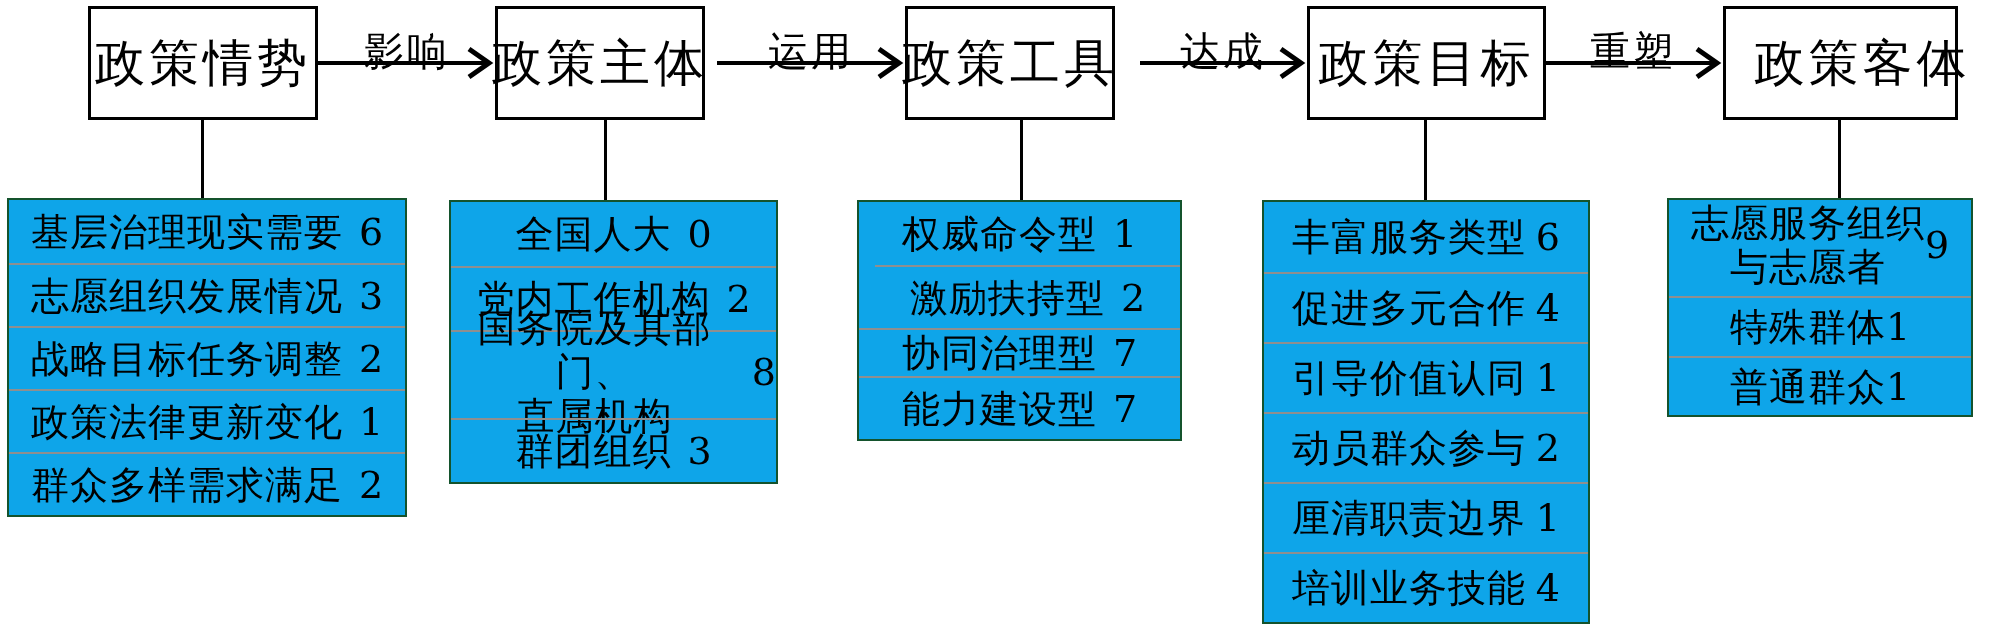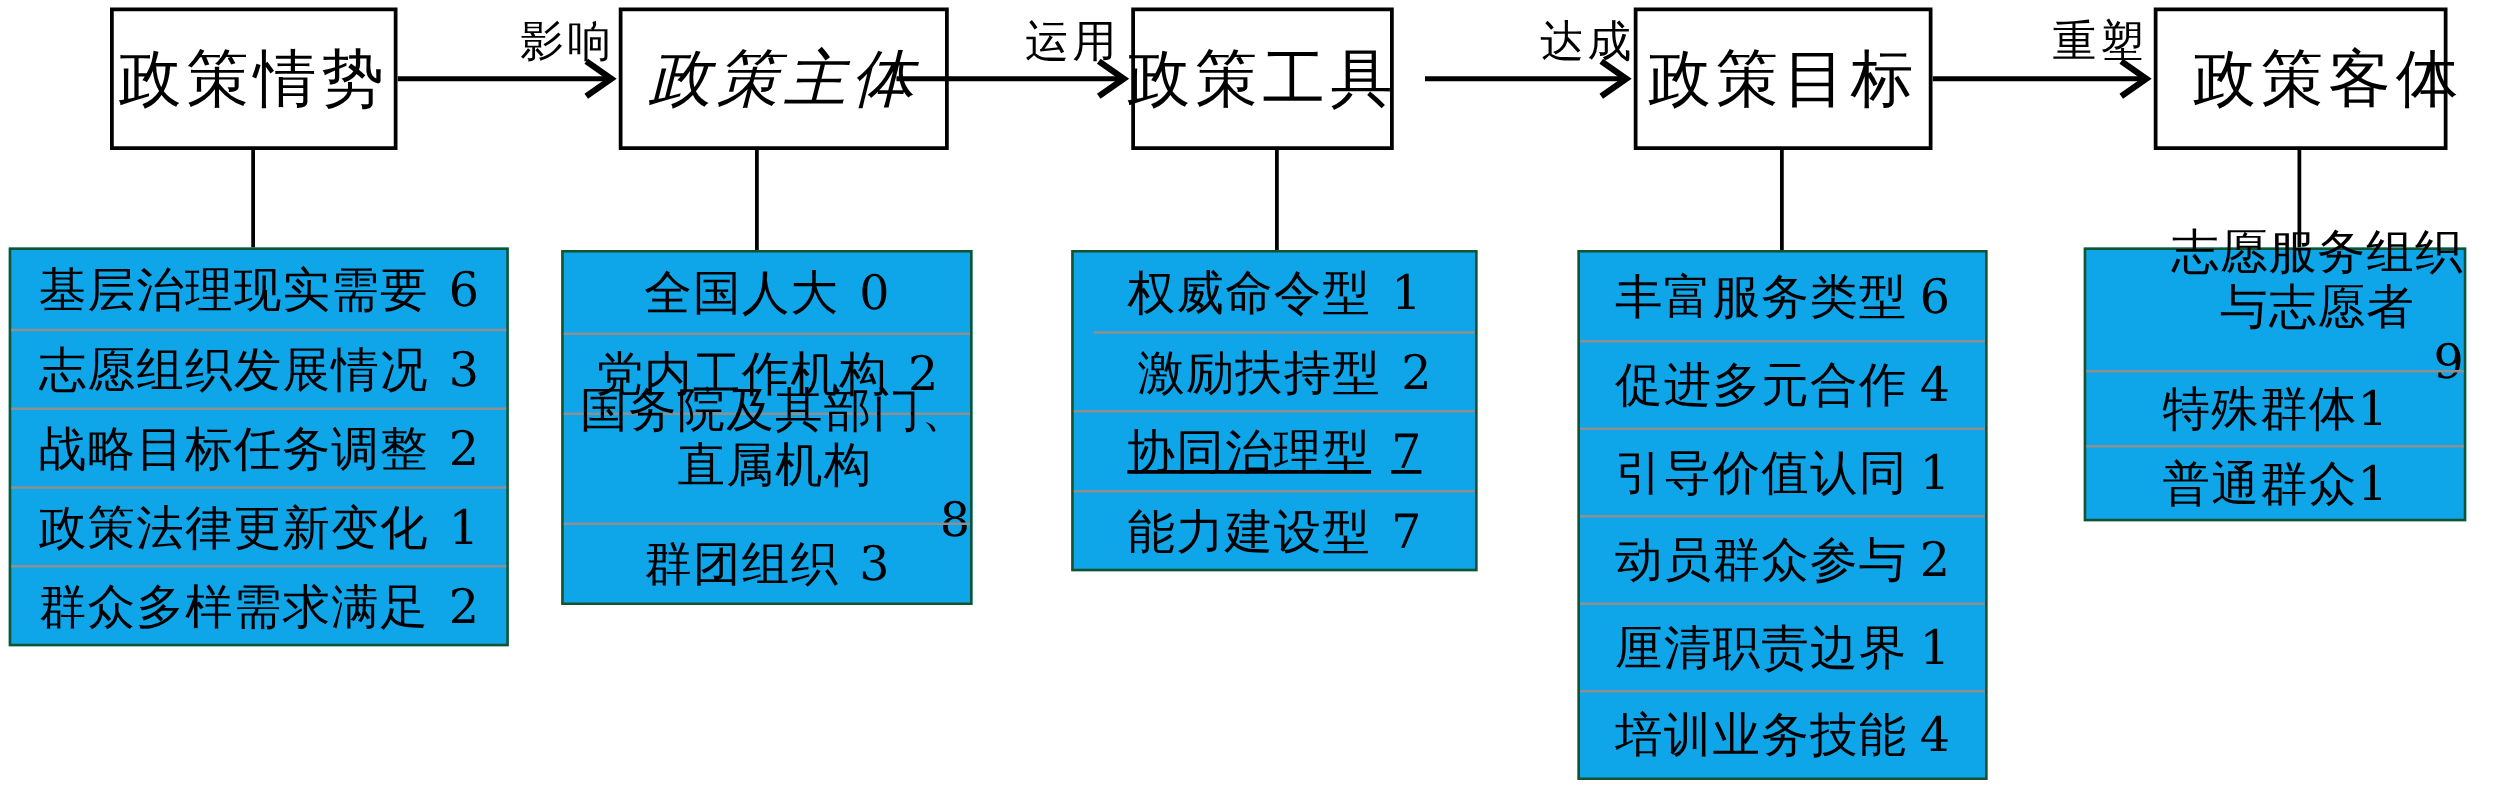--- a/index.html
+++ b/index.html
@@ -13,49 +13,49 @@
     position:absolute;top:6px;height:114px;box-sizing:border-box;
     border:3px solid #000;background:#fff;
     display:flex;align-items:center;justify-content:center;
     font-size:50px;letter-spacing:4px;white-space:nowrap;
   }
   
   .arrow{position:absolute;top:43px;height:40px;}
   .arrow line{stroke:#000;stroke-width:4;}
   .arrow path{stroke:#000;stroke-width:5;fill:none;}
   .alabel{
-    position:absolute;top:10px;width:170px;text-align:right;
-    font-size:35px;letter-spacing:3px;
+    position:absolute;top:24px;width:170px;text-align:center;
+    font-size:40px;letter-spacing:3px;
   }
   
   .vline{position:absolute;top:120px;width:3px;background:#000;}
   
   .list{
     position:absolute;box-sizing:border-box;border:2px solid #14532d;background:#0ea5e9;
     display:flex;flex-direction:column;
   }
   .row{
     display:flex;align-items:center;justify-content:center;gap:16px;
     font-size:38px;line-height:44px;box-sizing:border-box;
   }
   .row + .row{border-top:2px solid #8f8f8f;}
   .row .lbl{white-space:pre-line;text-align:center;letter-spacing:1px;}
   .row .val{font-size:38px;}
   
-  .row.ml{align-items:flex-end;padding-bottom:6px;gap:0;flex-direction:column;}
+  .row.ml{align-items:center;padding-bottom:6px;gap:0;}
   
   .row.spread{justify-content:space-between;padding:0 28px;gap:0;}
   
   .row.nogap{gap:0;}
 </style>
 </head>
 <body>
 
 <div class="node" style="left:88px;width:230px;">政策情势</div>
-<div class="node" style="left:495px;width:264px;font-style:italic;">政策主体</div>
+<div class="node" style="left:495px;width:210px;">政策主体</div>
 <div class="node" style="left:905px;width:210px;">政策工具</div>
 <div class="node" style="left:1307px;width:239px;">政策目标</div>
 <div class="node" style="left:1723px;width:235px;padding-left:44px;">政策客体</div>
 
 <svg class="arrow" style="left:318px;" width="177" height="40" viewBox="0 0 177 40">
   <line x1="0" y1="20" x2="169" y2="20"></line>
     <path d="M151 6 L171 20 L151 34"></path>
 </svg>
 <svg class="arrow" style="left:717px;" width="188" height="40" viewBox="0 0 188 40">
   <line x1="0" y1="20" x2="180" y2="20"></line>
@@ -126,21 +126,21 @@
 
 <div class="list" style="left:857px;top:200px;width:325px;">
   <div class="row" style="height:63px;">
     <span class="lbl">权威命令型</span>
     <span class="val">1</span>
   </div>
   <div class="row" style="height:63px;margin-left:16px;">
     <span class="lbl">激励扶持型</span>
     <span class="val">2</span>
   </div>
-  <div class="row" style="height:64px;text-decoration:underline;">
+  <div class="row" style="height:48px;">
     <span class="lbl">协同治理型</span>
     <span class="val">7</span>
   </div>
   <div class="row" style="height:63px;">
     <span class="lbl">能力建设型</span>
     <span class="val">7</span>
   </div>
 </div>
 
 <div class="list" style="left:1262px;top:200px;width:328px;">

